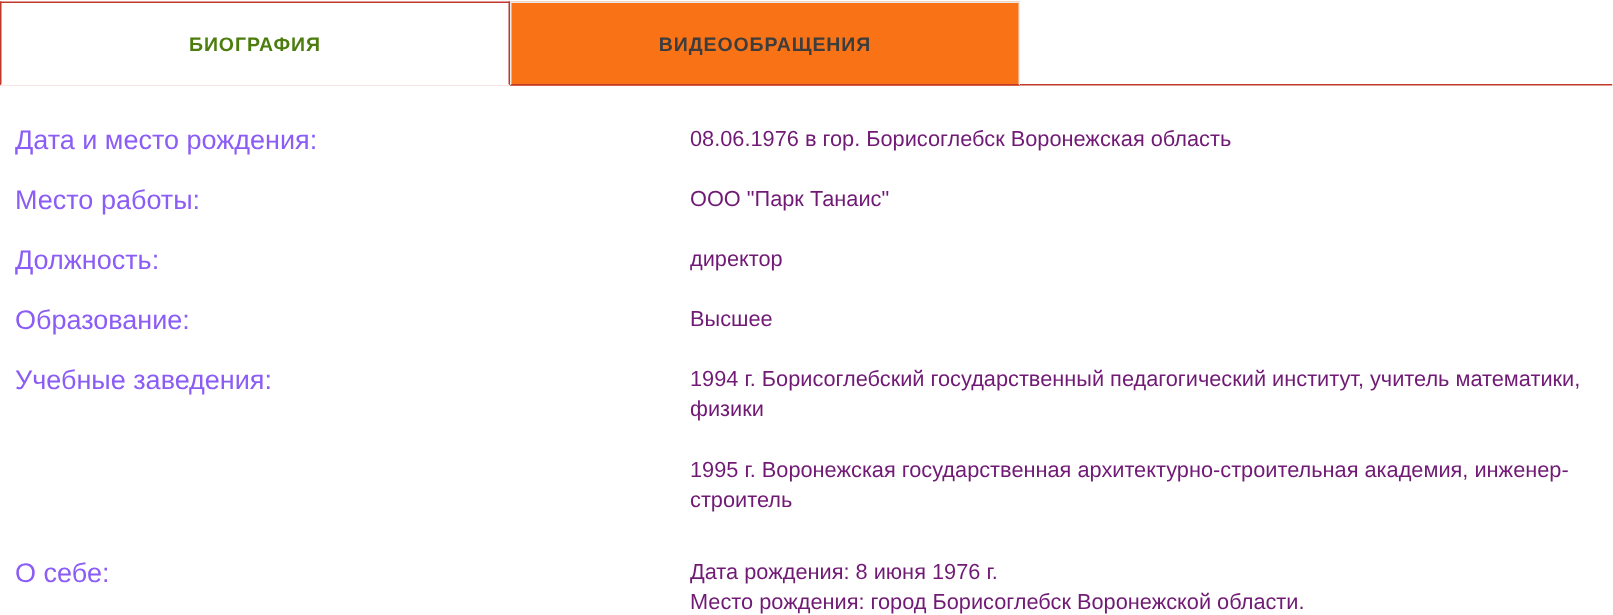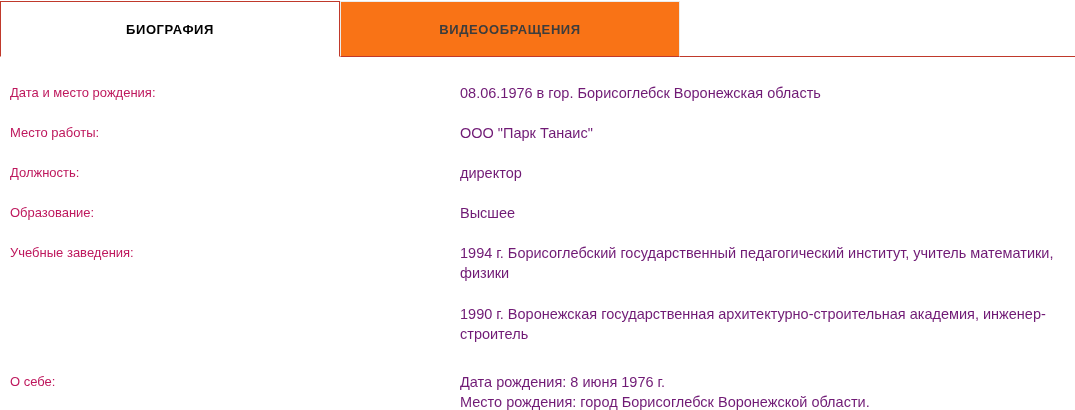--- a/index.html
+++ b/index.html
@@ -53,21 +53,21 @@
     letter-spacing: 0.6px;
     color: #3d3d3d;
     cursor: pointer;
     user-select: none;
   }
   .tab.active {
     width: 340px;
     background: #ffffff;
     border: 1px solid #c0392b;
     border-bottom: 1px solid #ffffff;
-    color: #000000;
+    color: #4d7c0f;
   }
   .tab.inactive {
     width: 340px;
     background: #f97316;
     border: 1px solid #ebebeb;
     border-bottom: 1px solid #c0392b;
     color: #3d3d3d;
   }
 
   
@@ -76,22 +76,22 @@
   }
   .row {
     display: flex;
     align-items: flex-start;
   }
   .row .label {
     width: 420px;
     min-width: 420px;
     padding: 12px 10px 12px 10px;
     box-sizing: border-box;
-    font-size: 13px;
-    color: #be185d;
+    font-size: 18px;
+    color: #8b5cf6;
     line-height: 20px;
   }
   .row .value {
     flex: 1;
     padding: 12px 10px 12px 0;
     box-sizing: border-box;
     font-size: 14.5px;
     color: #701a75;
     line-height: 20px;
     margin-left: 40px;
@@ -148,21 +148,21 @@
       <div class="label">Образование:</div>
       <div class="value">
         <span class="line">Высшее</span>
       </div>
     </div>
 
     <div class="row r-birth">
       <div class="label">Учебные заведения:</div>
       <div class="value">
         <span class="line">1994 г. Борисоглебский государственный педагогический институт, учитель математики, физики</span>
-        <span class="line">1990 г. Воронежская государственная архитектурно-строительная академия, инженер-строитель</span>
+        <span class="line">1995 г. Воронежская государственная архитектурно-строительная академия, инженер-строитель</span>
       </div>
     </div>
 
     <div class="row r-about about">
       <div class="label">О себе:</div>
       <div class="value">
         <span class="line">Дата рождения: 8 июня 1976 г.</span>
         <span class="line">Место рождения: город Борисоглебск Воронежской области.</span>
 
       </div>

